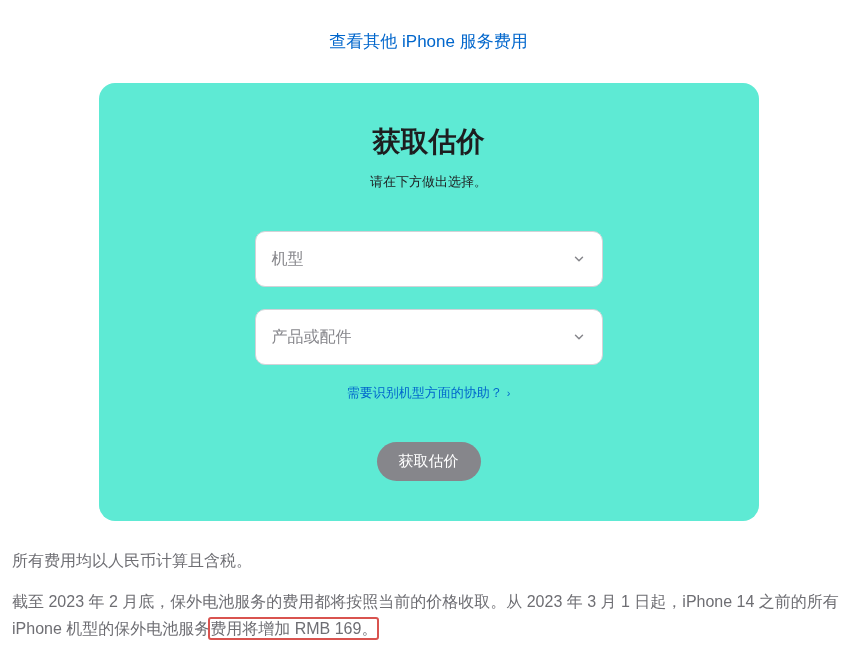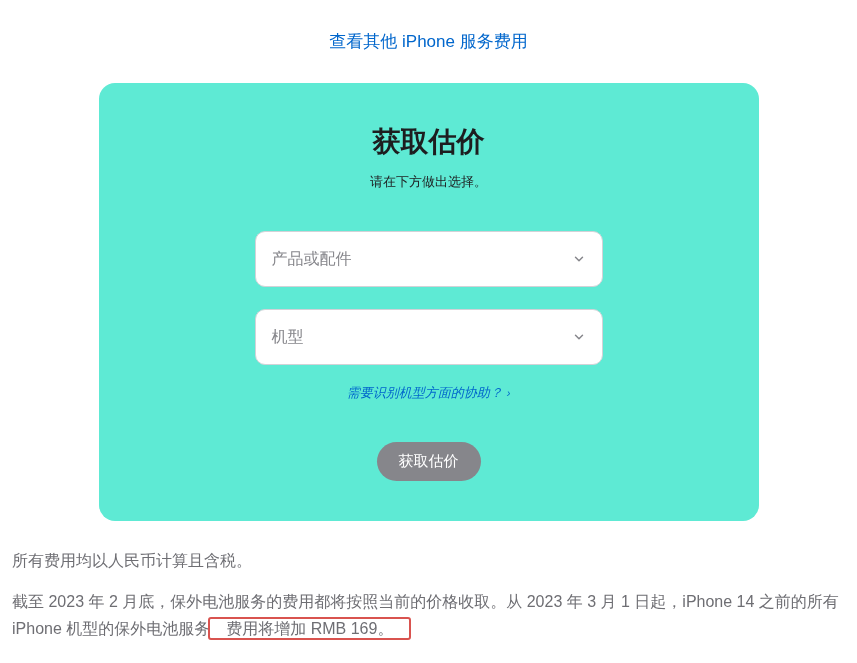--- a/index.html
+++ b/index.html
@@ -74,21 +74,20 @@
     }
     .chevron svg {
       width: 100%;
       height: 100%;
       display: block;
     }
     .help-link {
       text-align: center;
       margin-top: -4px;
       margin-bottom: 40px;
-      font-style: italic;
     }
     .help-link a {
       color: #0066cc;
       text-decoration: none;
       font-size: 13px;
     }
     .help-link .arrow {
       margin-left: 4px;
       font-size: 11px;
     }
@@ -108,49 +107,49 @@
       color: #6e6e73;
       line-height: 1.7;
     }
     .footer-text p {
       margin-bottom: 14px;
     }
     .highlight-box {
       display: inline;
       border: 2px solid #d9534f;
       border-radius: 3px;
-      padding: 1px 16px;
+      padding: 1px 0;
       margin-left: -2px;
     }
   </style>
 </head>
 <body>
 
 <div class="top-link">
   <a href="#">查看其他 iPhone 服务费用</a>
 </div>
 
 <div class="card">
   <h2 class="card-title">获取估价</h2>
   <p class="card-subtitle">请在下方做出选择。</p>
 
   <div class="select-wrap">
     <div class="select-box">
-      <span>产品或配件</span>
+      <span>机型</span>
       <span class="chevron">
         <svg viewBox="0 0 24 24" fill="none" stroke="#86868b" stroke-width="2.5" stroke-linecap="round" stroke-linejoin="round">
             <polyline points="6 9 12 15 18 9"></polyline>
           </svg>
       </span>
     </div>
   </div>
 
   <div class="select-wrap">
     <div class="select-box">
-      <span>机型</span>
+      <span>产品或配件</span>
       <span class="chevron">
         <svg viewBox="0 0 24 24" fill="none" stroke="#86868b" stroke-width="2.5" stroke-linecap="round" stroke-linejoin="round">
             <polyline points="6 9 12 15 18 9"></polyline>
           </svg>
       </span>
     </div>
   </div>
 
   <div class="help-link">
     <a href="#">

